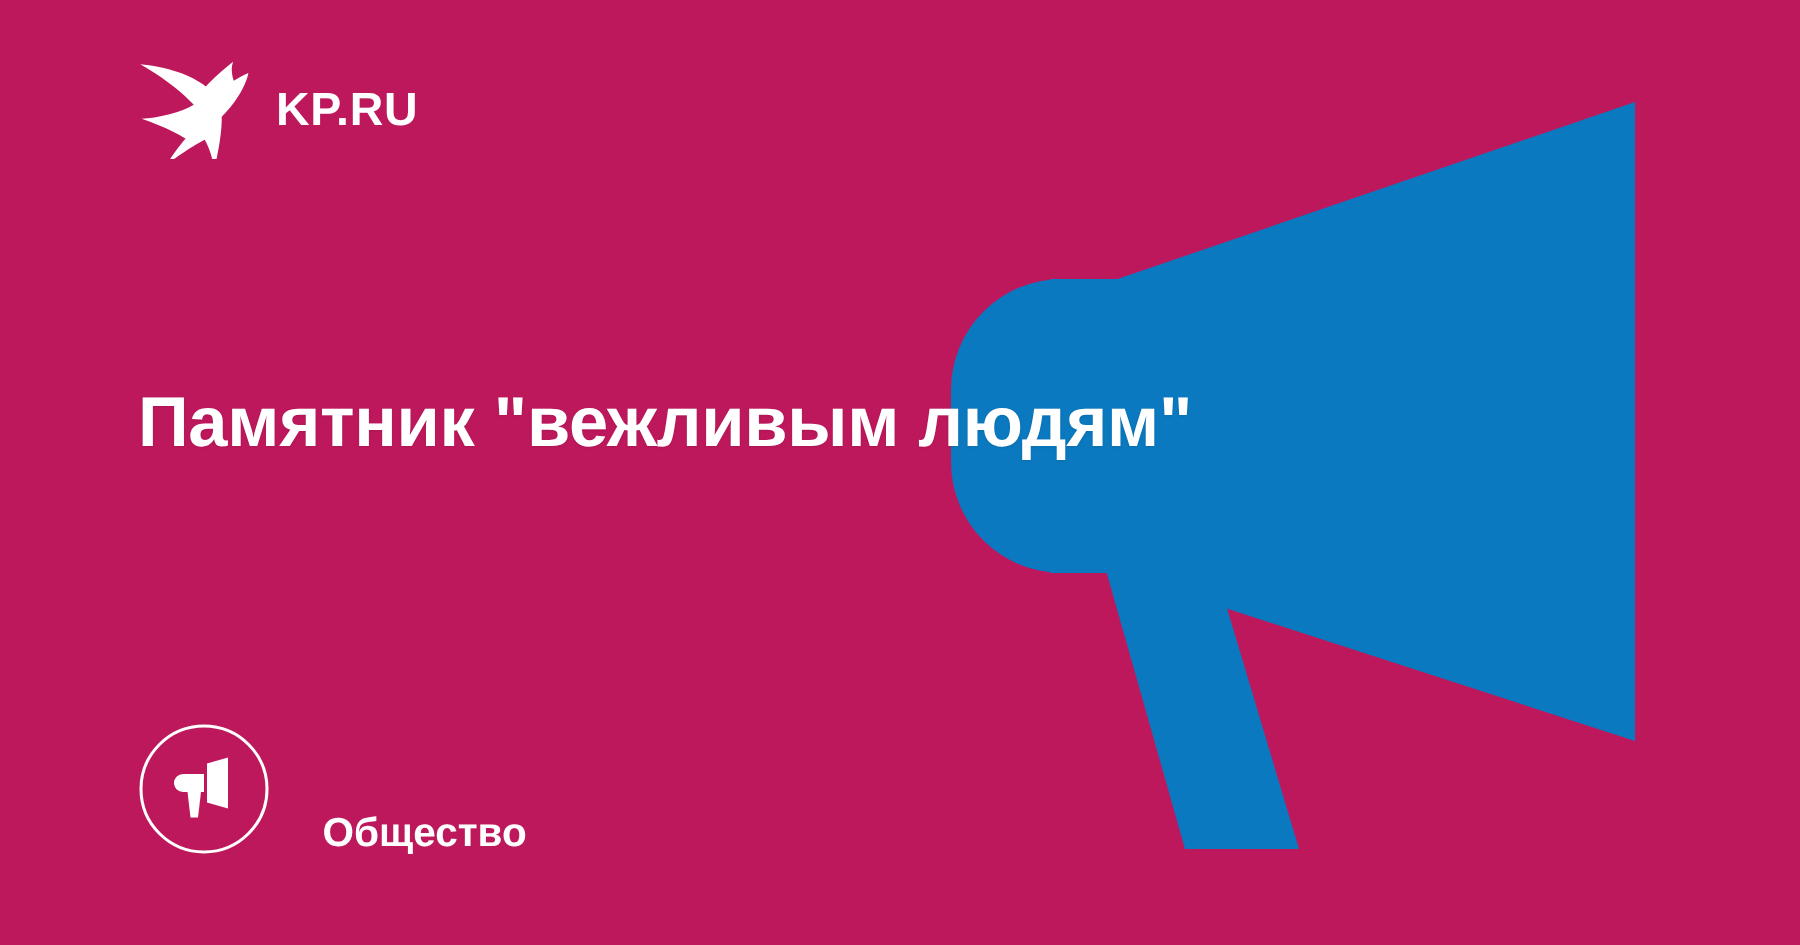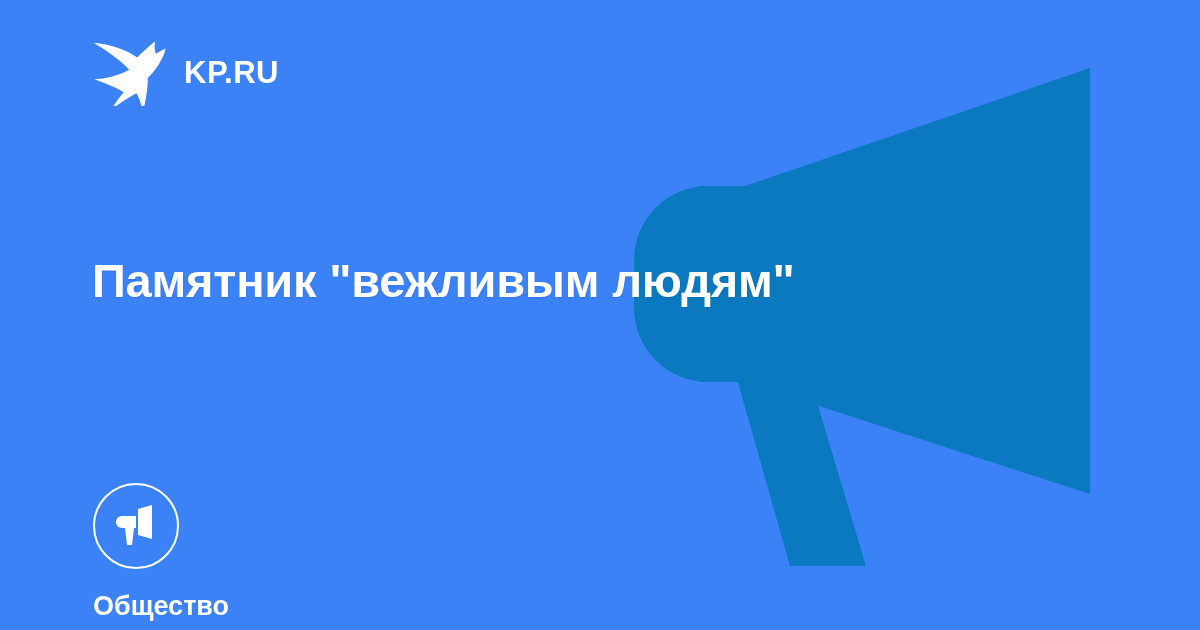--- a/index.html
+++ b/index.html
@@ -68,24 +68,23 @@
     text-shadow: 0 1px 2px rgba(0,0,0,0.10);
   }
   .headline-line { display: block; white-space: nowrap; }
 
   
   .rubric {
     position: absolute;
     left: 93px;
     top: 483px;
     display: flex;
-    align-items: flex-start;
-    gap: 24px;
+    align-items: flex-end;
+    gap: 36px;
     height: 86px;
-    flex-direction: column;
   }
   .rubric-circle {
     width: 86px;
     height: 86px;
     border-radius: 50%;
     border: 2px solid #ffffff;
     display: flex;
     align-items: center;
     justify-content: center;
     flex: 0 0 auto;
@@ -95,21 +94,21 @@
     color: #ffffff;
     font-size: 27px;
     font-weight: bold;
     line-height: 1;
     white-space: nowrap;
   }
 </style>
 </head>
 <body>
 
-<div class="card" style="background: #3b82f6;">
+<div class="card" style="background: #be185d;">
 
   <svg class="watermark" viewBox="0 0 1200 630" preserveAspectRatio="none" aria-hidden="true">
     <g fill="#0b79bf">
 
       <polygon points="745,186 1090,68 1090,494 745,382"></polygon>
 
       <polygon points="735,372 808,372 866,566 790,566"></polygon>
 
       <path d="M634,260 a74,74 0 0 1 74,-74 h60 v196 h-60 a74,74 0 0 1 -74,-74 z"></path>
       <rect x="700" y="186" width="70" height="196"></rect>

